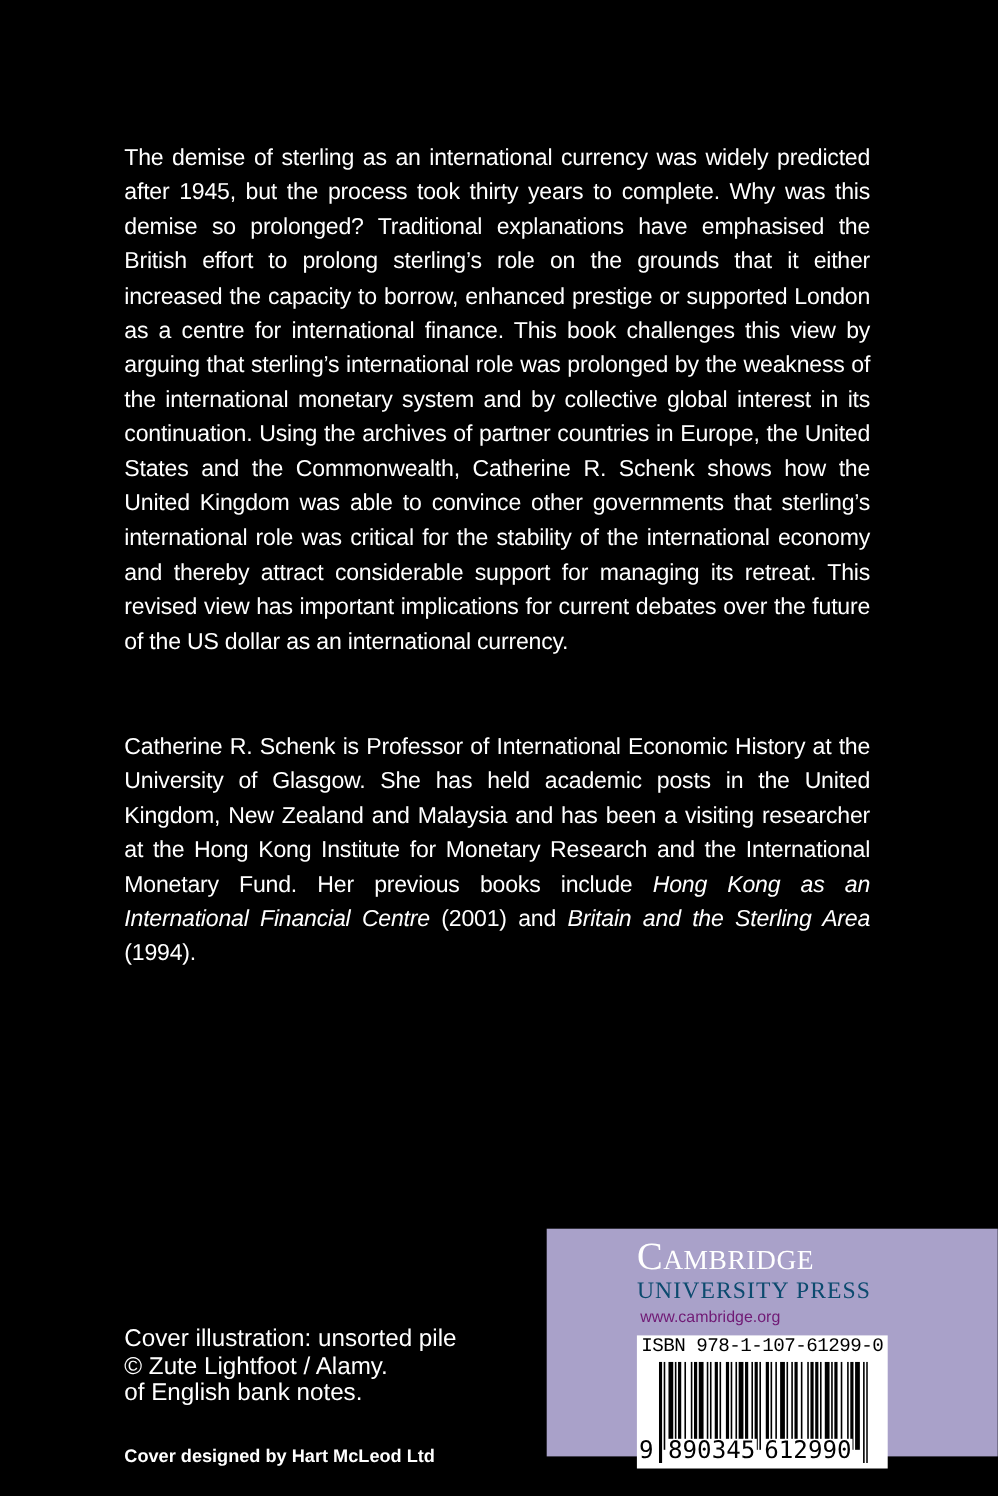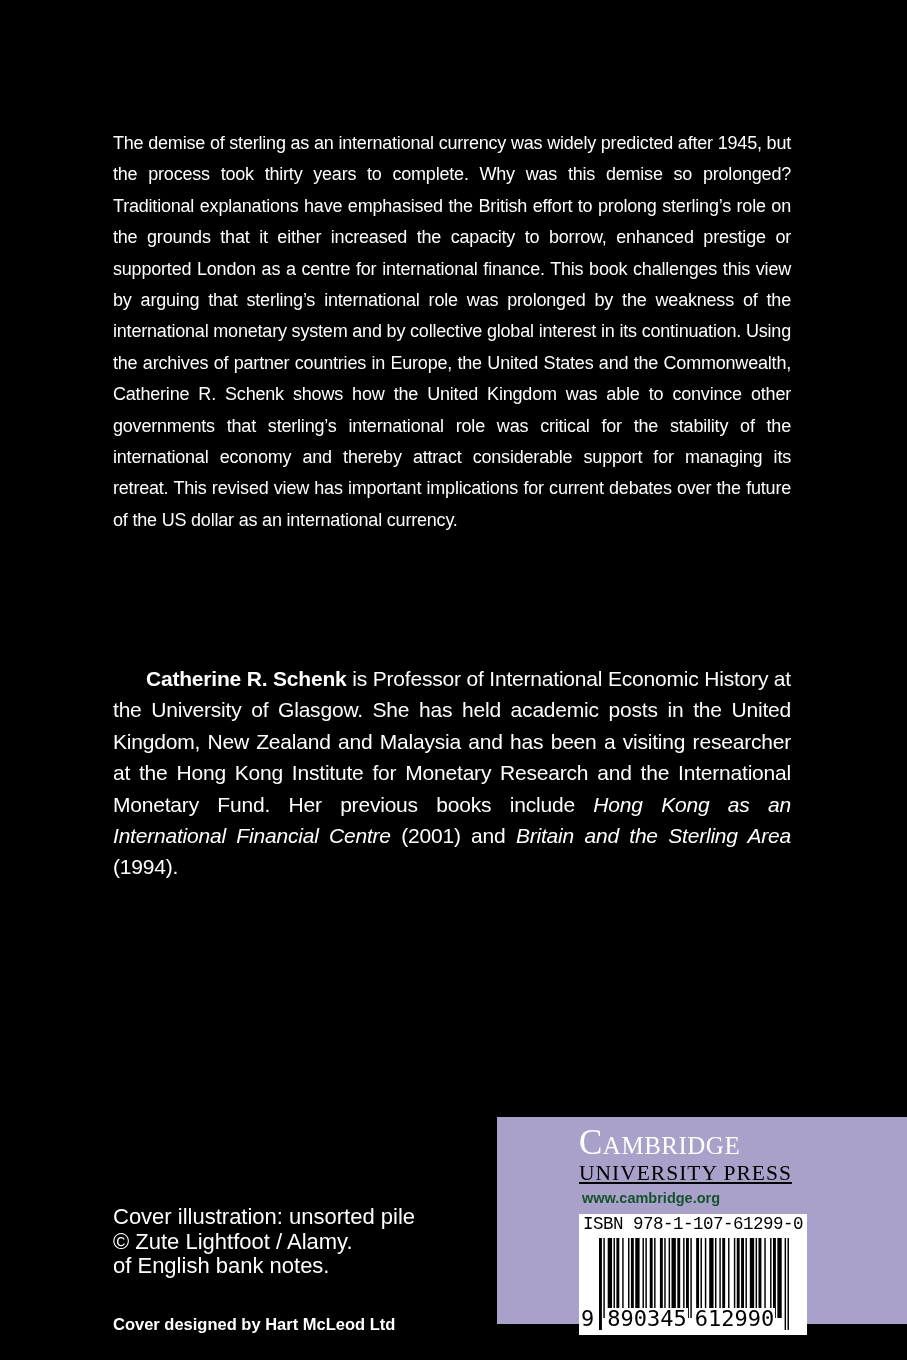--- a/index.html
+++ b/index.html
@@ -3,50 +3,50 @@
   <meta charset="utf-8">
   <style>
     html, body { margin: 0; padding: 0; }
     body {
       width: 907px; height: 1360px; background: #000; color: #fff;
       position: relative; overflow: hidden;
       font-family: "Liberation Sans", sans-serif;
     }
     .blurb {
       position: absolute; left: 113px; top: 128px; width: 678px;
-      font-size: 18px; line-height: 31.4px; text-align: justify;
+      font-size: 21px; line-height: 31.4px; text-align: justify;
       letter-spacing: -0.2px; word-spacing: 0px;
     }
     .bio {
       position: absolute; left: 113px; top: 663px; width: 678px;
       font-size: 21px; line-height: 31.4px; text-align: justify;
       letter-spacing: -0.2px;
     }
-    .bio b { font-weight: bold; margin-left: 33px; }
+    .bio b { font-weight: normal; }
     .credits {
       position: absolute; left: 113px; top: 1205px; width: 330px;
       font-size: 22px; line-height: 24.5px;
     }
     .designer { position: absolute; left: 113px; top: 1315px; font-size: 16.5px; font-weight: bold; text-align: center; }
     .cup-panel {
       position: absolute; left: 497px; top: 1117px; width: 410px; height: 207px;
       background: #a9a1c9;
     }
     .cup-name {
       position: absolute; left: 82px; top: 8px; color: #fff;
       font-family: "Liberation Serif", serif; font-size: 35px; letter-spacing: 0.5px;
       font-variant: small-caps; line-height: 1;
     }
     .cup-sub {
-      position: absolute; left: 82px; top: 46px; color: #000000;
-      font-family: "Liberation Serif", serif; font-size: 21.5px; letter-spacing: 1px; line-height: 1; text-decoration: underline;
+      position: absolute; left: 82px; top: 46px; color: #0c4a6e;
+      font-family: "Liberation Serif", serif; font-size: 21.5px; letter-spacing: 1px; line-height: 1;
     }
     .cup-url {
-      position: absolute; left: 85px; top: 74px; color: #14532d;
-      font-size: 14.5px; font-weight: bold; line-height: 1;
+      position: absolute; left: 85px; top: 74px; color: #701a75;
+      font-size: 14.5px; font-weight: normal; line-height: 1;
     }
     .barcode-box {
       position: absolute; left: 82px; top: 97px; width: 228px; height: 121px; background: #fff;
     }
     .isbn {
       position: absolute; left: 4px; top: 2px; color: #000;
       font-family: Liberation Mono, monospace; font-size: 17.5px; letter-spacing: -0.5px; line-height: 1;
     }
     .bars {
       position: absolute; left: 20px; top: 24px; width: 190px; height: 92px;

